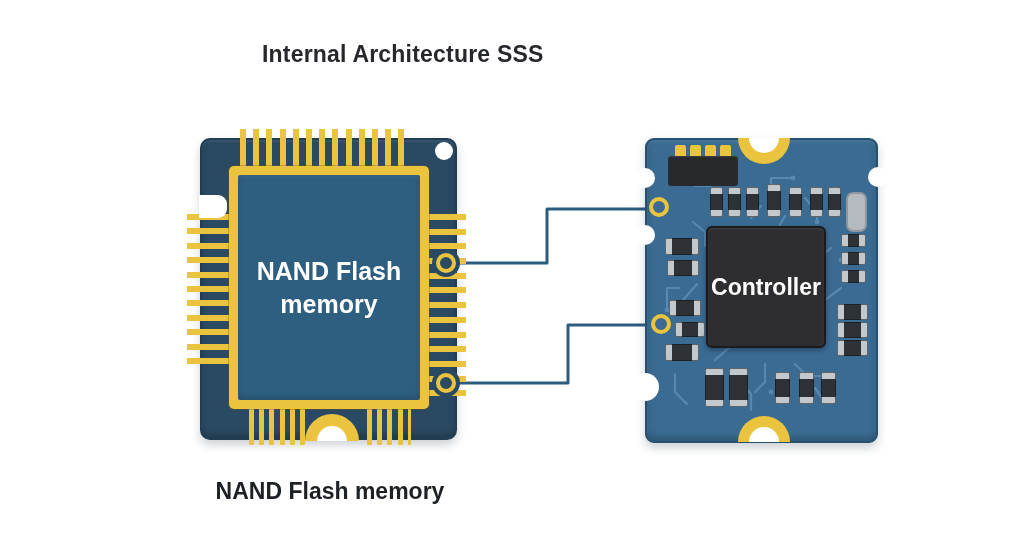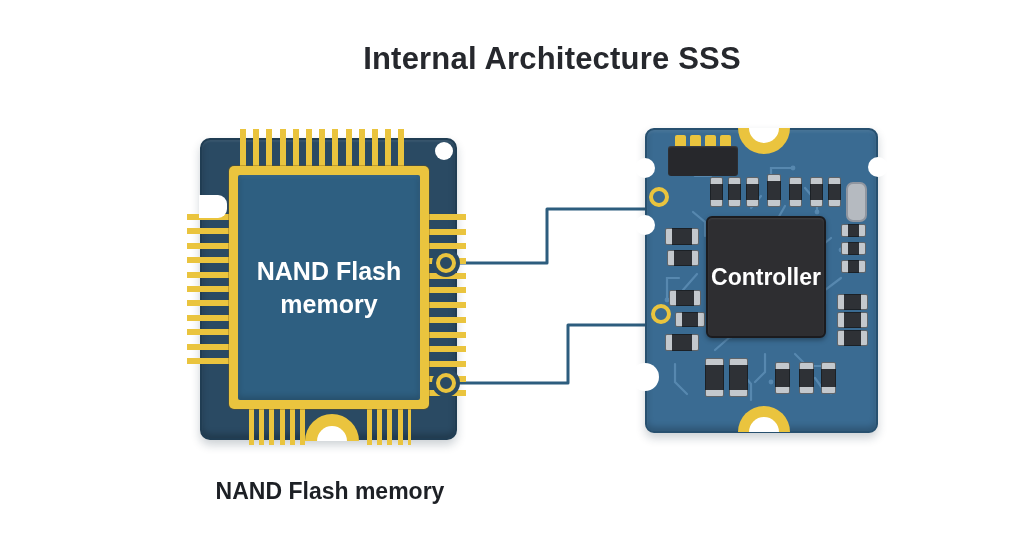--- a/index.html
+++ b/index.html
@@ -4,22 +4,22 @@
 <style>
   html,body { margin:0; padding:0; background:#fff; }
   #stage {
     position:relative; width:1024px; height:559px; overflow:hidden;
     background:var(--background,#ffffff);
     font-family:"Liberation Sans", sans-serif;
   }
 
   
   .title {
-    position:absolute; left:262px; top:41px; width:580px; text-align:center;
-    font-size:31px; font-weight:bold; color:var(--title-text,#26282d); letter-spacing:.2px;
+    position:absolute; left:262px; top:41px; width:580px; text-align:left;
+    font-size:23px; font-weight:bold; color:var(--title-text,#26282d); letter-spacing:.2px;
   }
   .caption {
     position:absolute; top:478px; text-align:center; font-size:23px; font-weight:bold;
     color:var(--caption-text,#1d2025);
   }
   #cap-nand { left:190px; width:280px; }
   #cap-ctrl { left:630px; width:260px; }
 
   
   .wires { position:absolute; left:0; top:0; }
@@ -63,21 +63,21 @@
   .arch-inner { position:absolute; left:12px; top:12px; width:30px; height:15px;
     background:var(--background,#fff); border-radius:30px 30px 0 0; }
   .ring { position:absolute; width:20px; height:20px; box-sizing:border-box;
     border:4px solid var(--gold,#eac43e); border-radius:50%; }
   .ring.on-chip { background:var(--chip-body,#2a4a63); box-shadow:0 0 0 4px var(--chip-body,#2a4a63); }
   .ring.on-pcb  { background:var(--pcb,#3a6b92); }
   #nand .ring1 { left:249px; top:124px; }
   #nand .ring2 { left:249px; top:244px; }
 
   
-  #ctrl { position:absolute; left:645px; top:128px; width:233px; height:305px; }
+  #ctrl { position:absolute; left:645px; top:138px; width:233px; height:305px; }
   .board {
     position:absolute; left:0; top:0; right:0; bottom:0; box-sizing:border-box;
     background:var(--pcb,#3a6b92); border:2px solid #27506f; border-radius:9px;
     box-shadow:0 5px 10px rgba(25,45,65,.22), inset 0 2px 3px rgba(255,255,255,.08), inset 0 -4px 6px rgba(0,0,0,.2);
   }
   .traces { position:absolute; left:0; top:0; opacity:.55; }
   .traces path { stroke:var(--pcb-trace,#6fa0c7); stroke-width:2.2; fill:none; stroke-linecap:round; }
   .traces circle { fill:var(--pcb-trace,#6fa0c7); }
   .edge-notch { position:absolute; background:var(--background,#fff); border-radius:50%; }
   .ic { position:absolute; left:23px; top:18px; width:70px; height:30px; background:#27282c;

